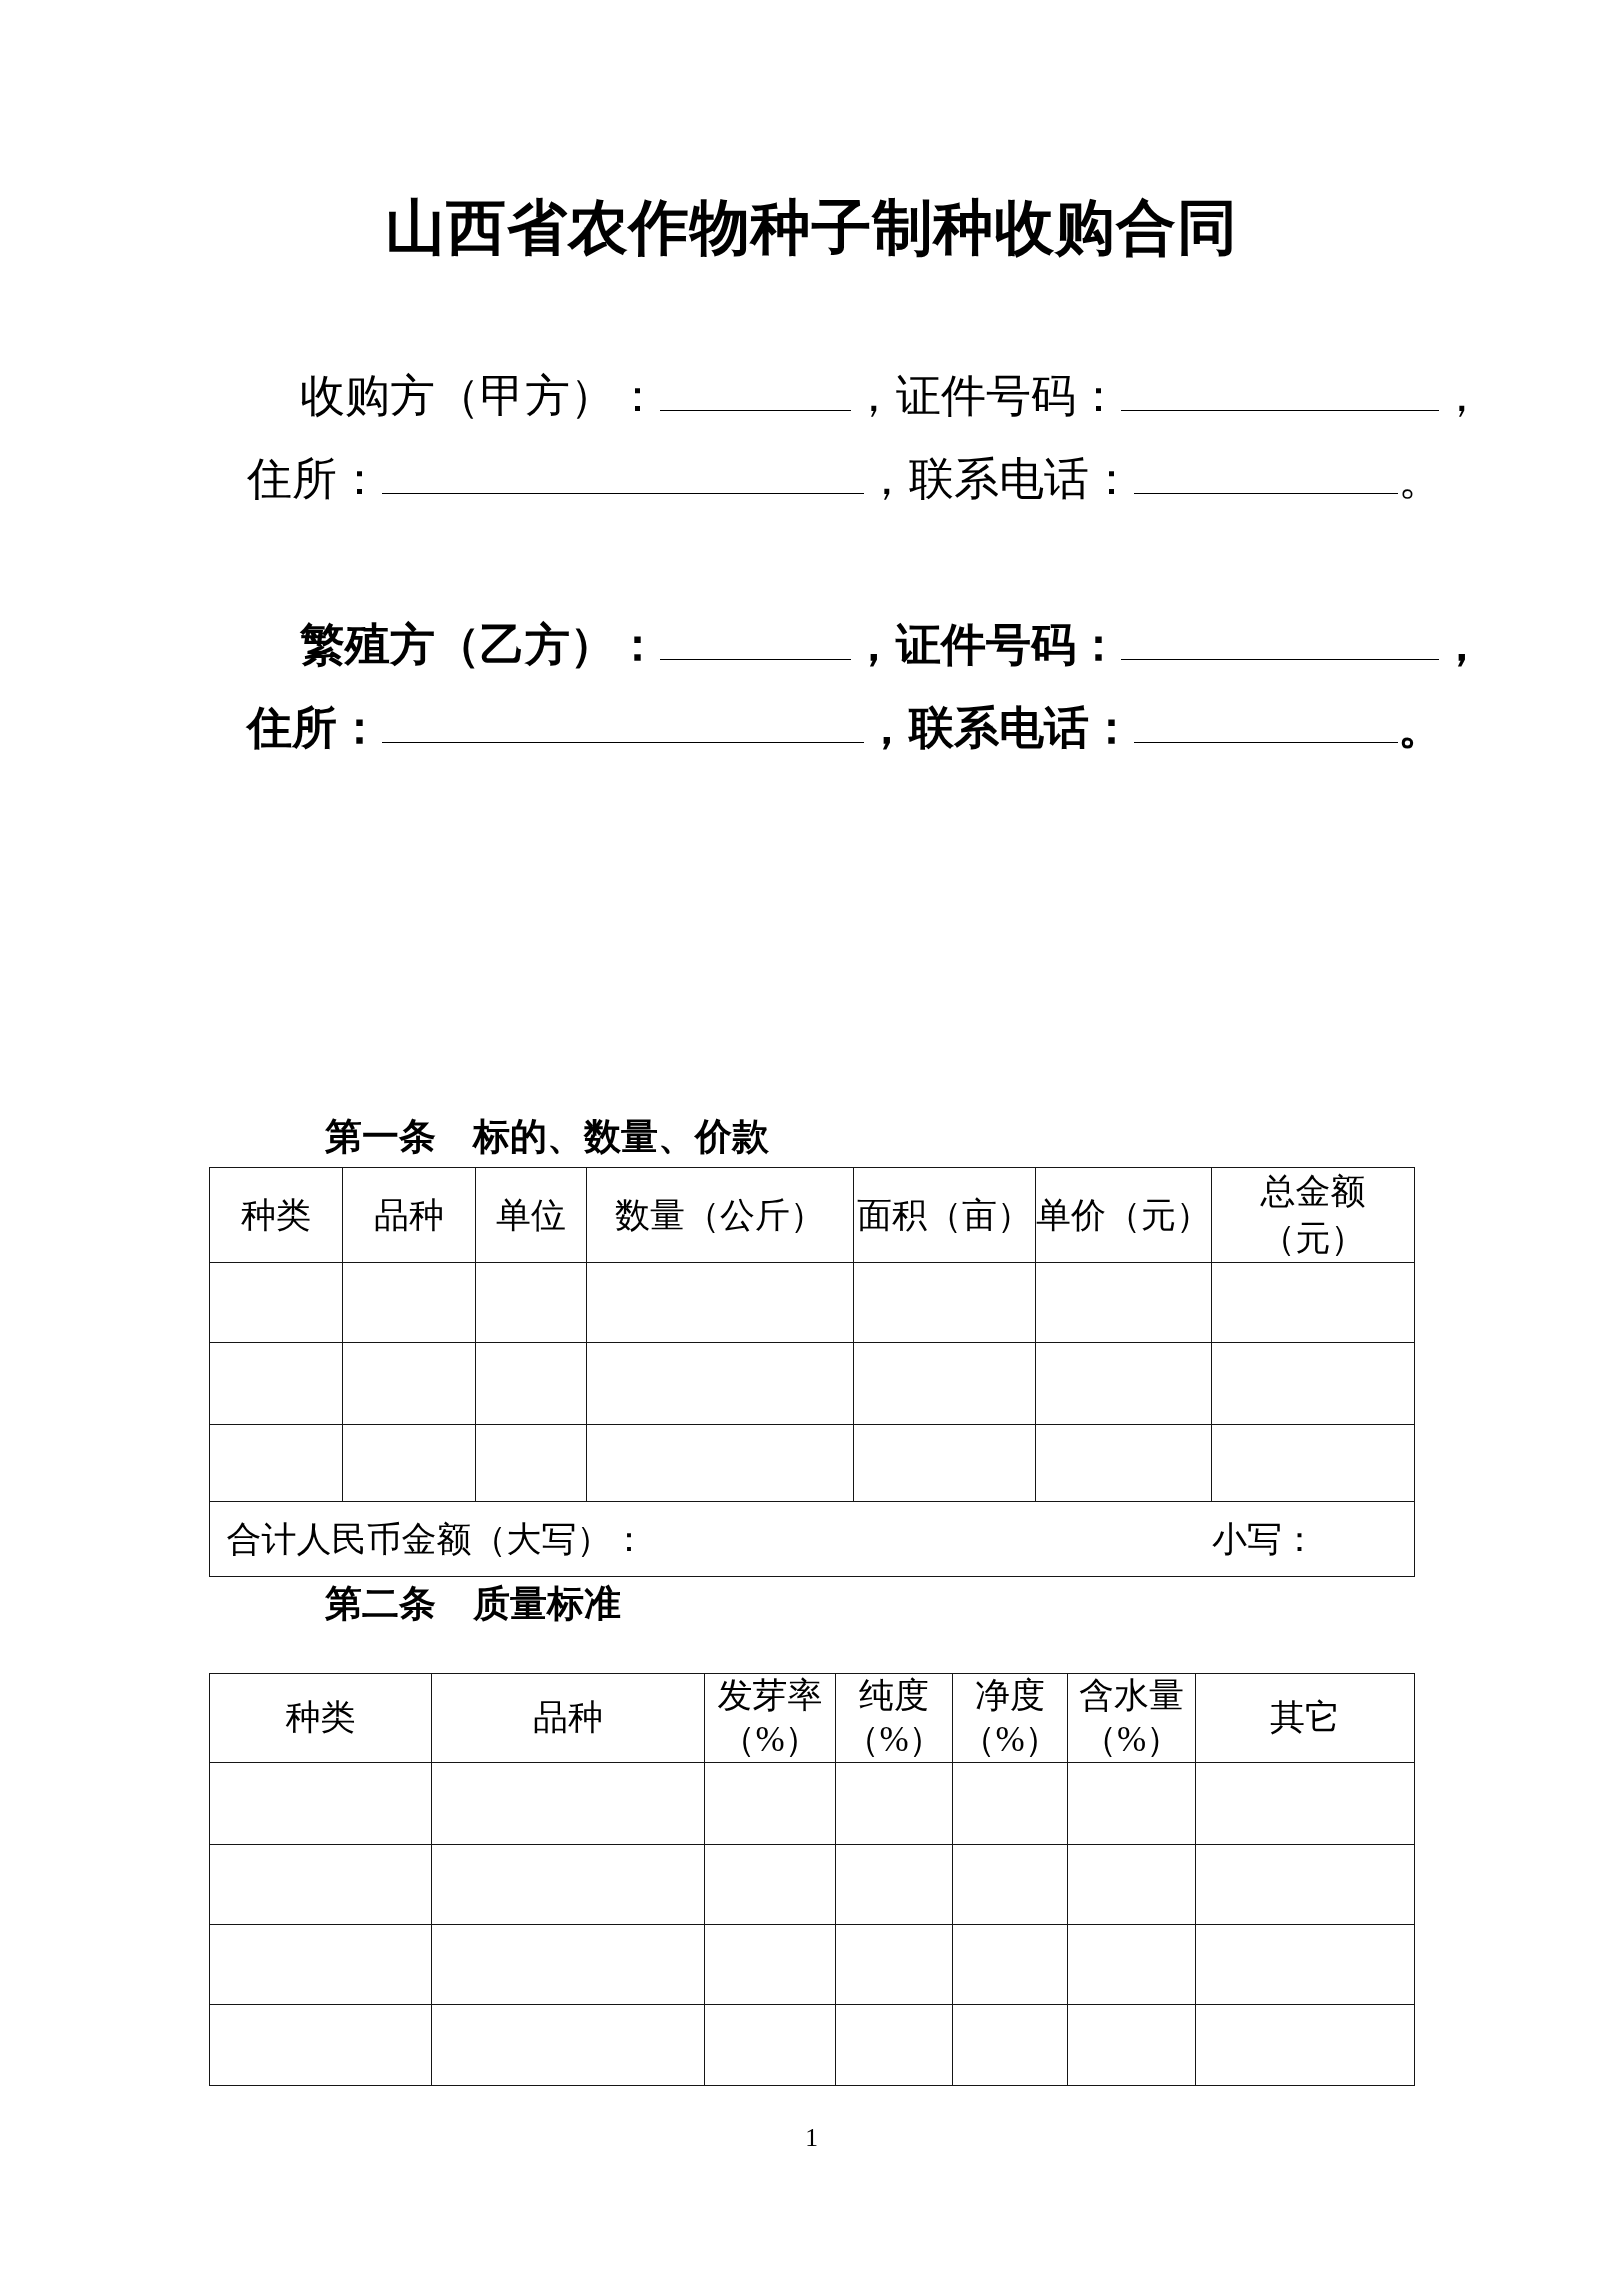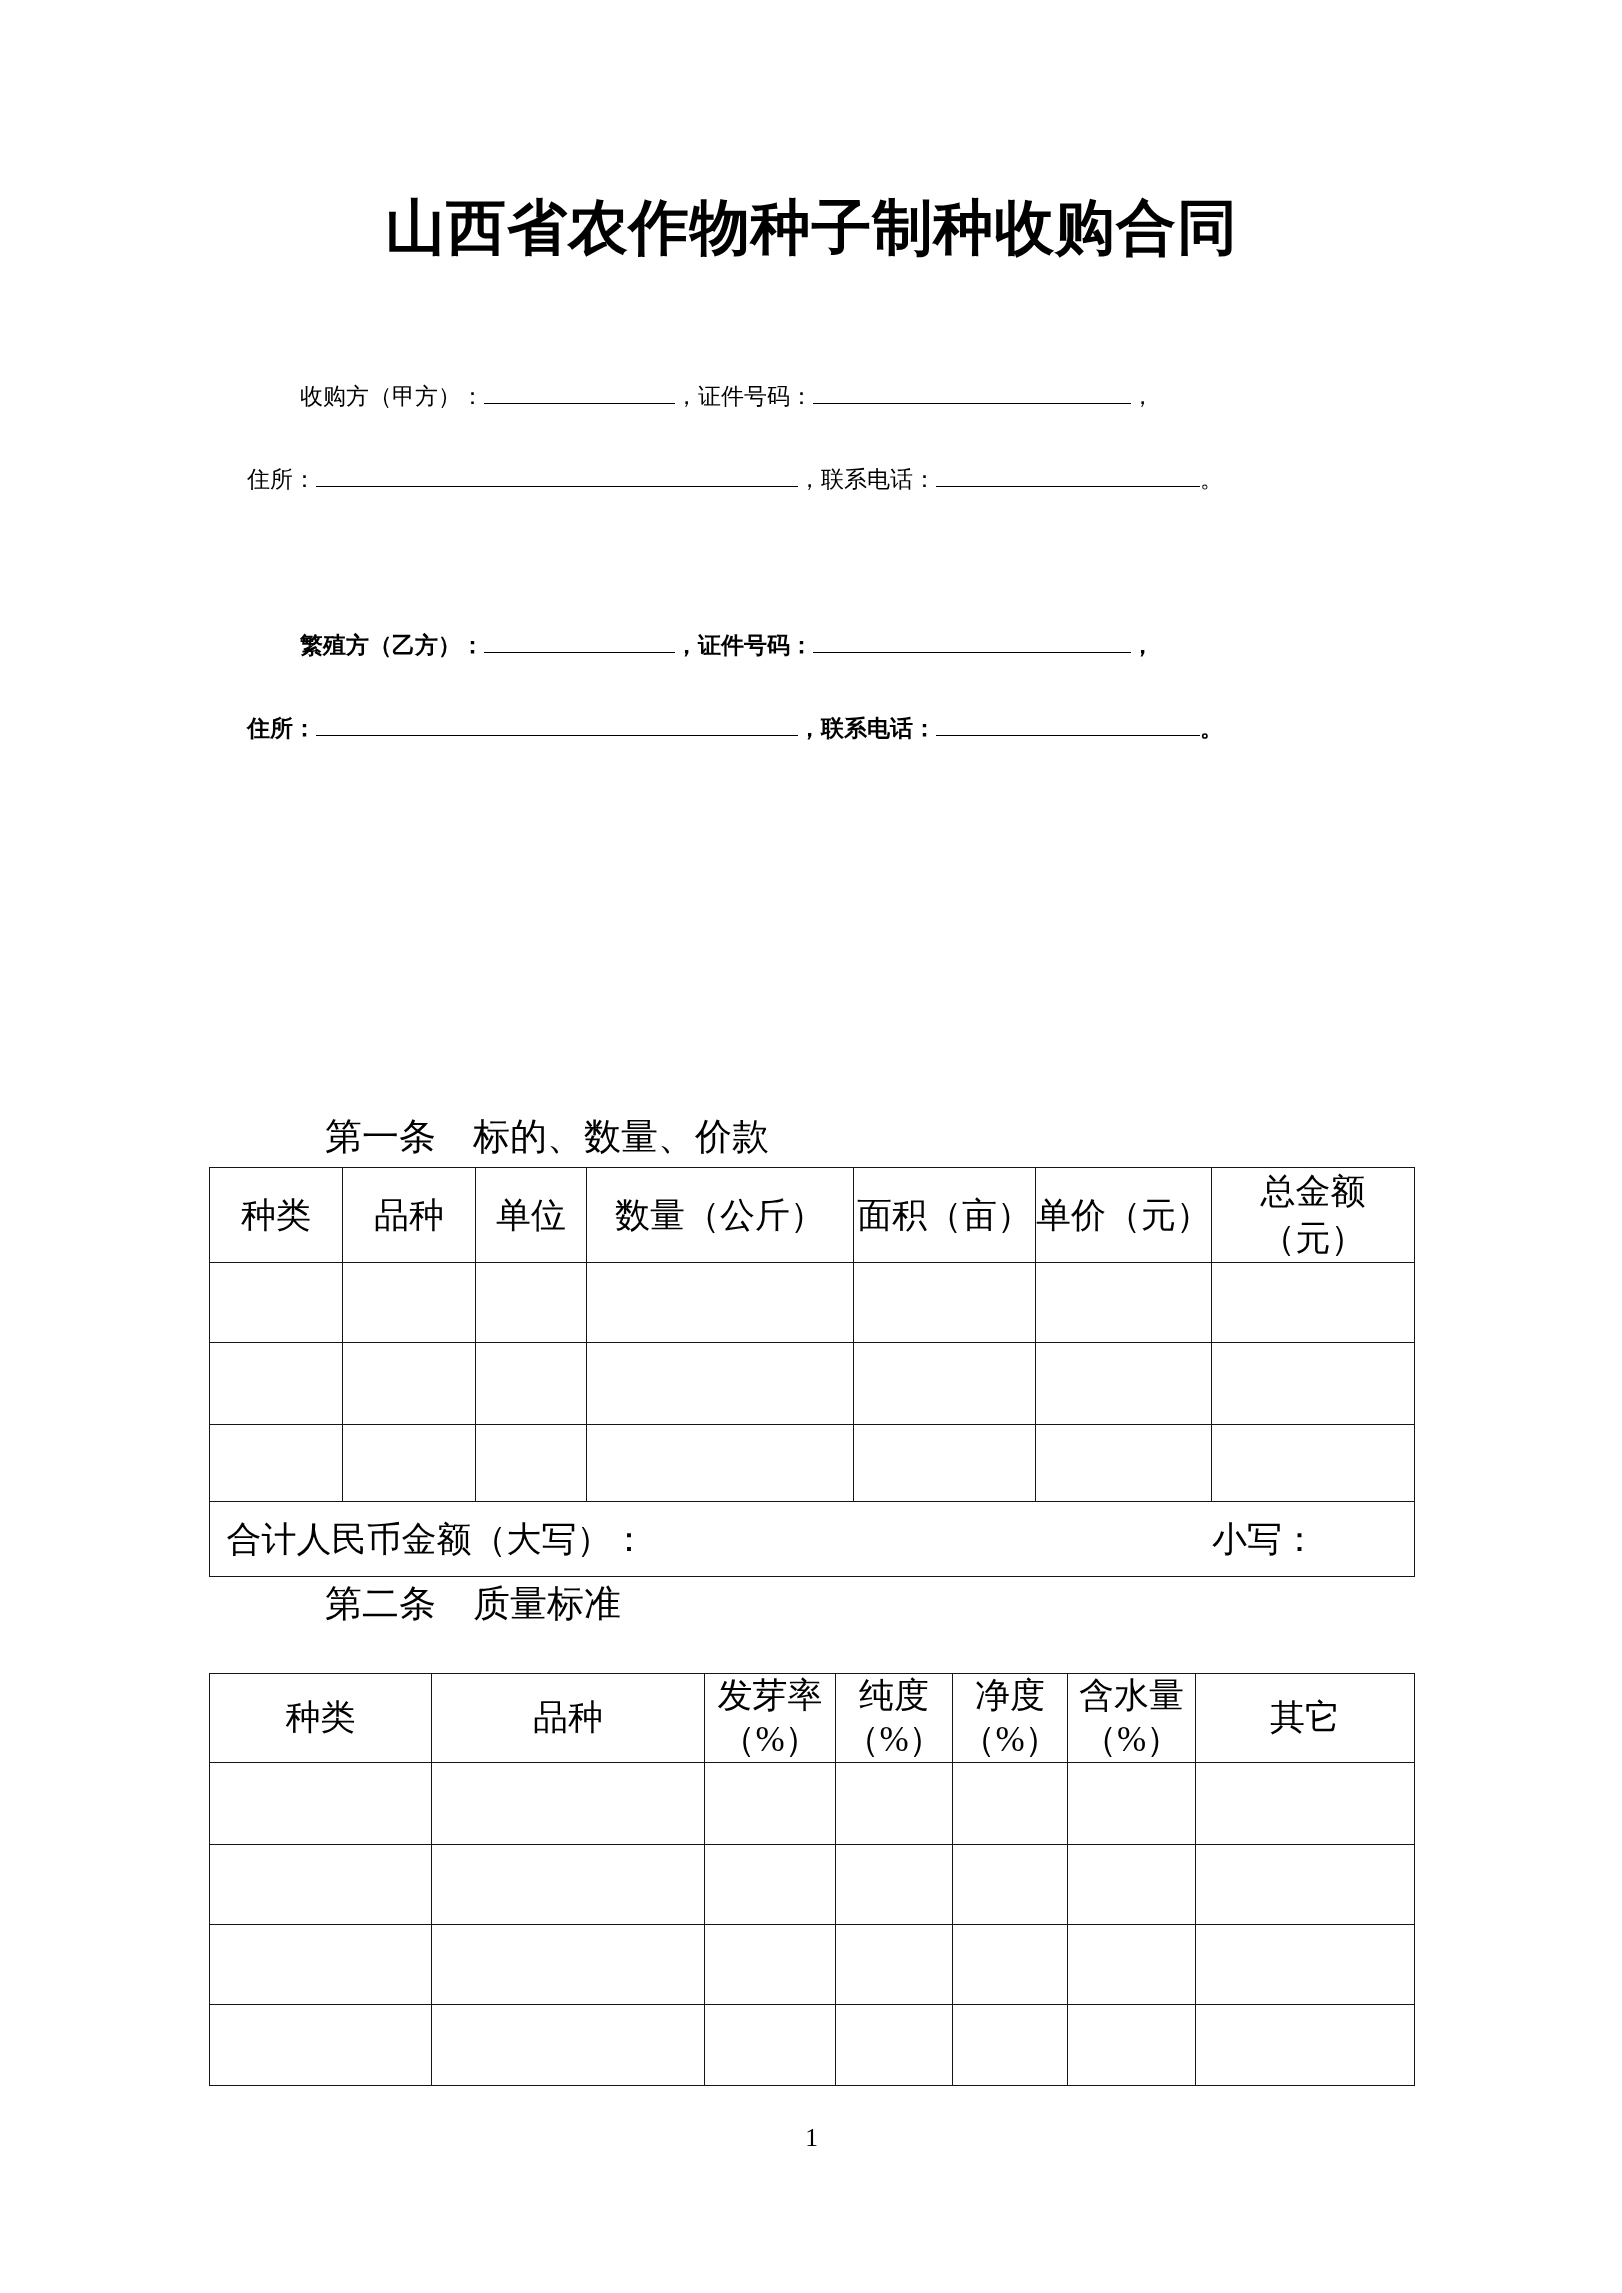--- a/index.html
+++ b/index.html
@@ -10,37 +10,37 @@
     overflow:hidden;
     padding-left:42px;
   }
   .abs { position:absolute; }
 
   .doc-title {
     top:191px; left:0; width:1623px; text-align:center;
     font-size:60px; font-weight:bold; line-height:75px; letter-spacing:0.9px;
   }
 
-  .pline { font-size:23px; line-height:83px; white-space:nowrap; }
+  .pline { font-size:45px; line-height:83px; white-space:nowrap; }
   .party { left:247px; width:1182px; }
   .party-a { top:355px; }
   .party-b { top:604px;font-weight:bold; }
   .indent { padding-left:53px; }
 
   .blank { display:inline-block; border-bottom:1.8px solid #000; height:9px; }
   .w210 { width:191px; }
   .w350 { width:318px; }
   .w530 { width:482px; }
   .w290 { width:264px; }
 
   .intro { top:858px; left:247px; width:1155px; font-size:35px; line-height:79px; }
   .intro .jl { text-align:justify; text-align-last:justify; }
   .intro .first { text-indent:53px; }
 
-  .art-heading { font-size:37px; font-weight:normal; line-height:47px; white-space:nowrap;text-align:right; }
+  .art-heading { font-size:37px; font-weight:bold; line-height:47px; white-space:nowrap;text-align:right; }
   .h-art1 { top:1113px; left:325px; }
   .h-art2 { top:1580px; left:325px; }
 
   .t1 { top:1167px; left:209px; }
   .t2 { top:1673px; left:209px; }
   table { border-collapse:collapse; table-layout:fixed; width:1205px; }
   th, td {
     border:0.9px solid #161616; border-top-width:1.8px; border-bottom-width:1.8px;
     padding:0; font-size:35px; font-weight:normal;
     text-align:center; vertical-align:middle;

